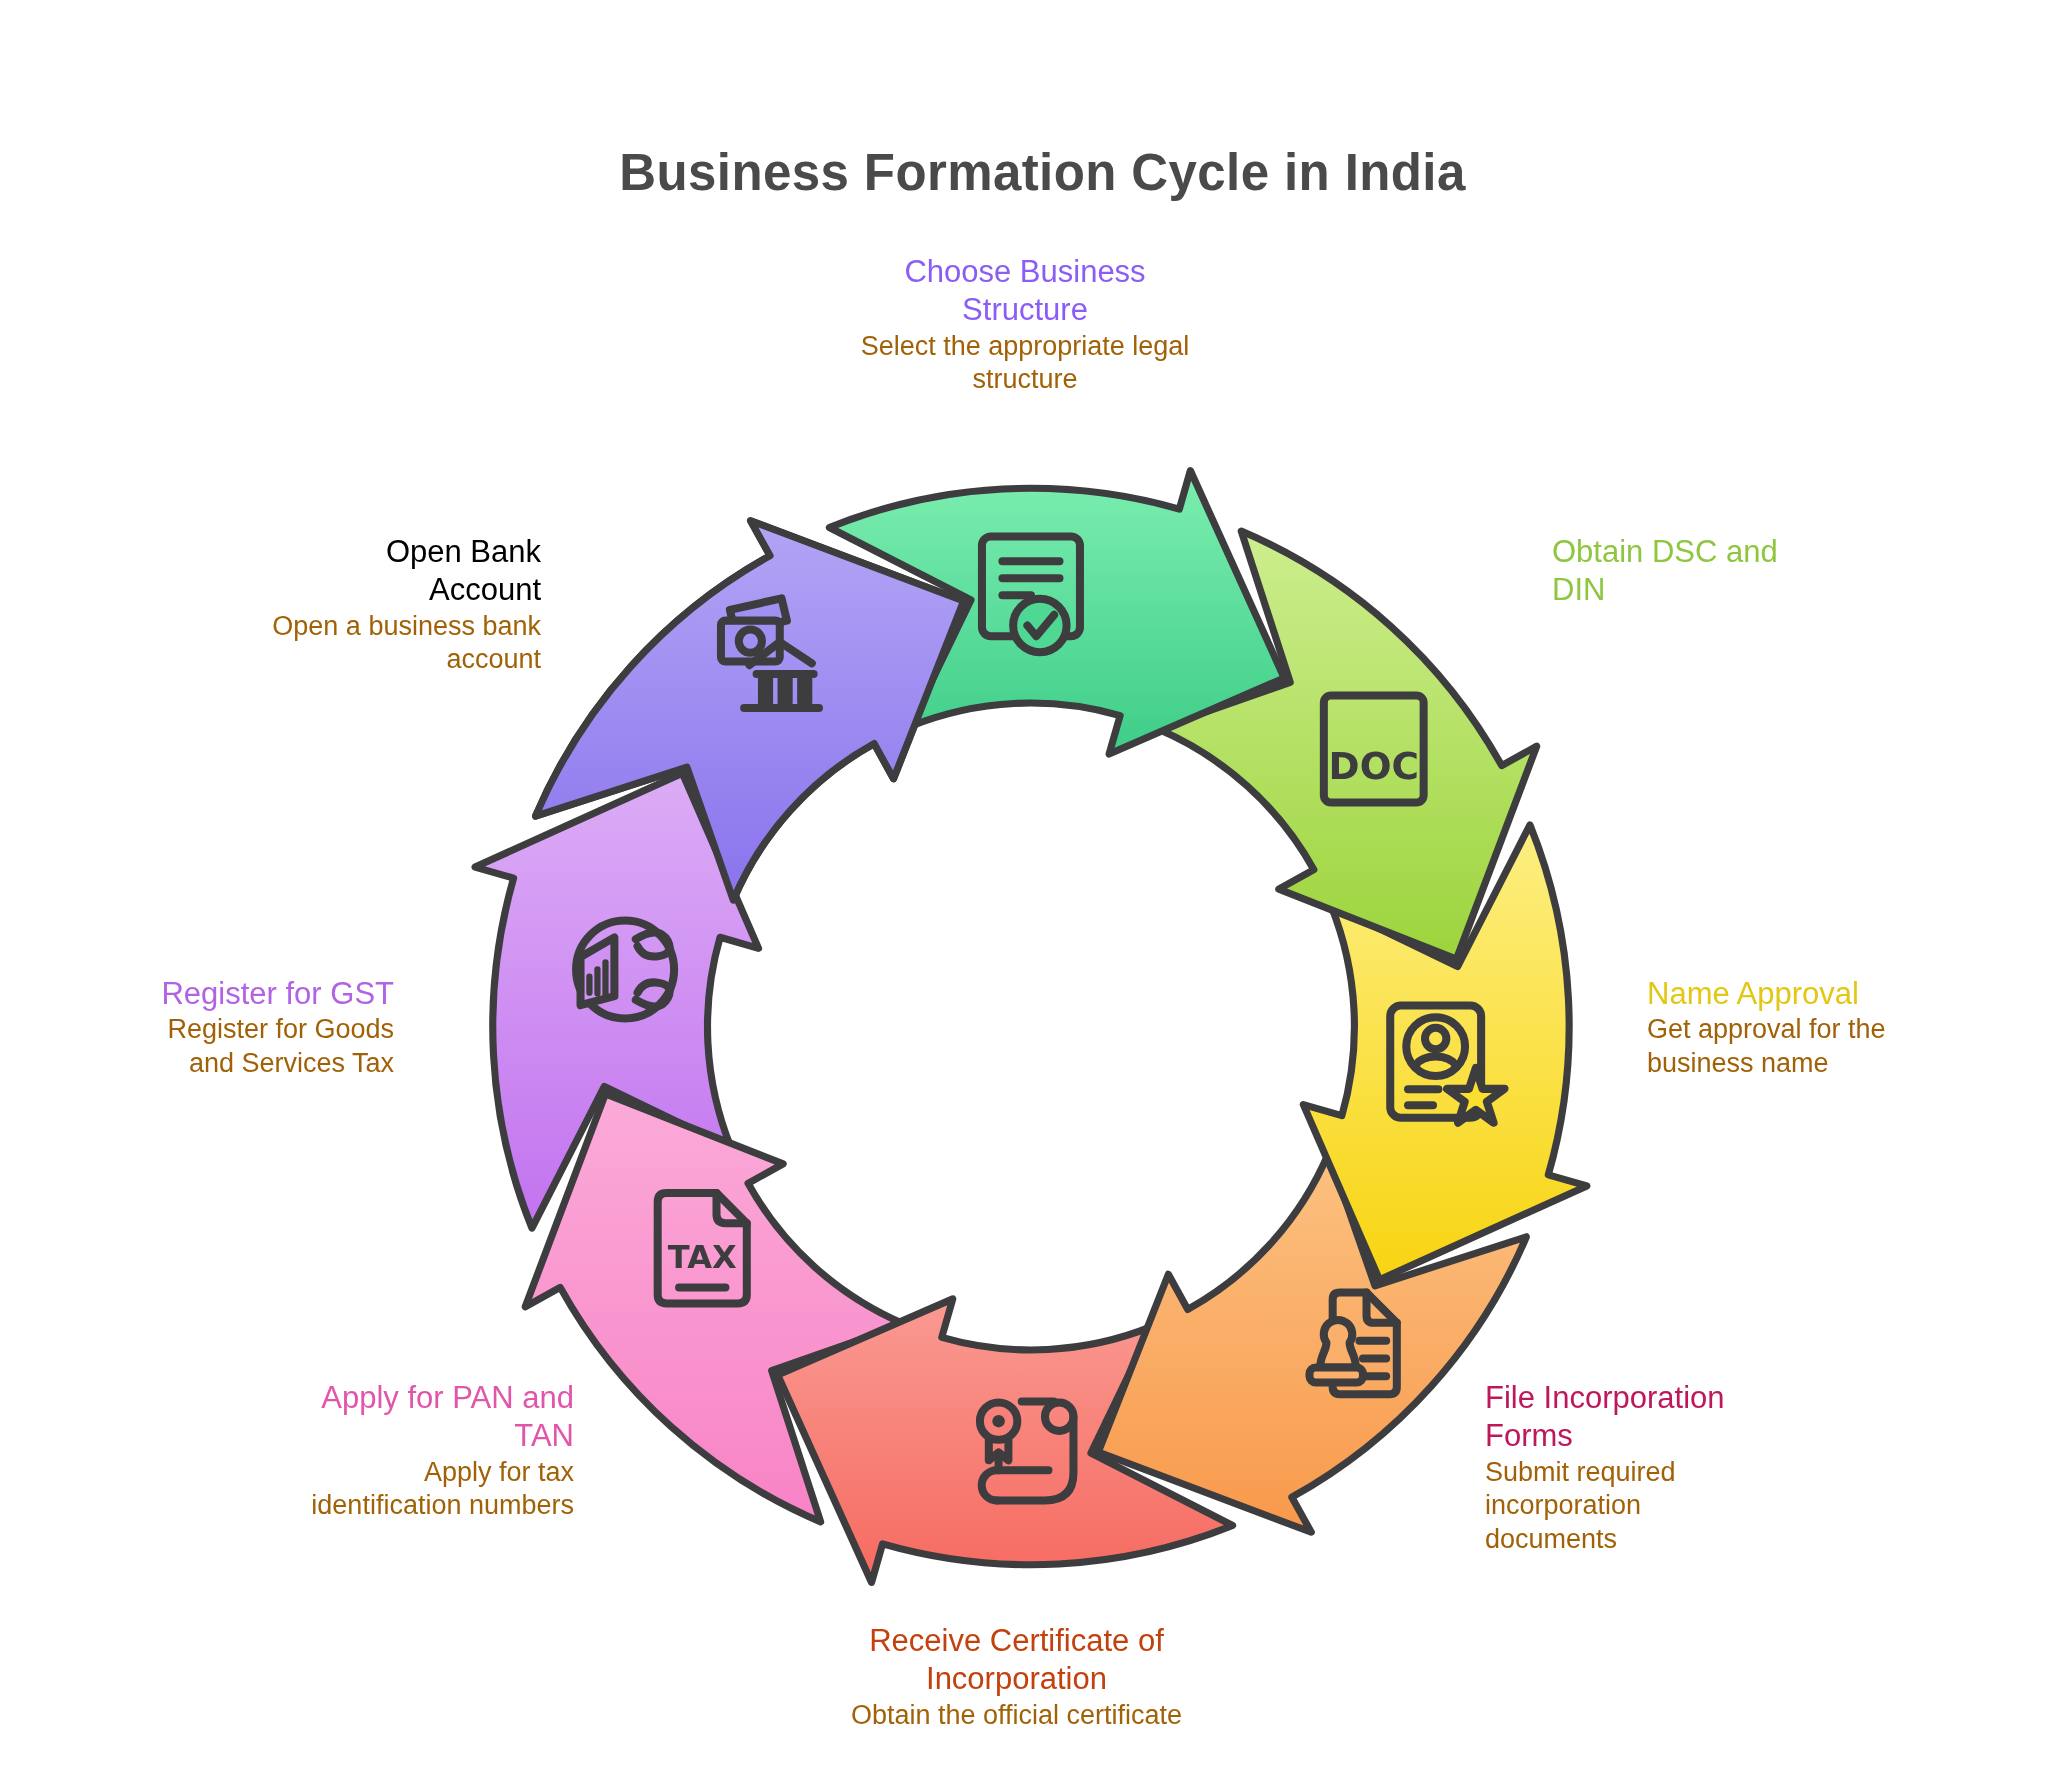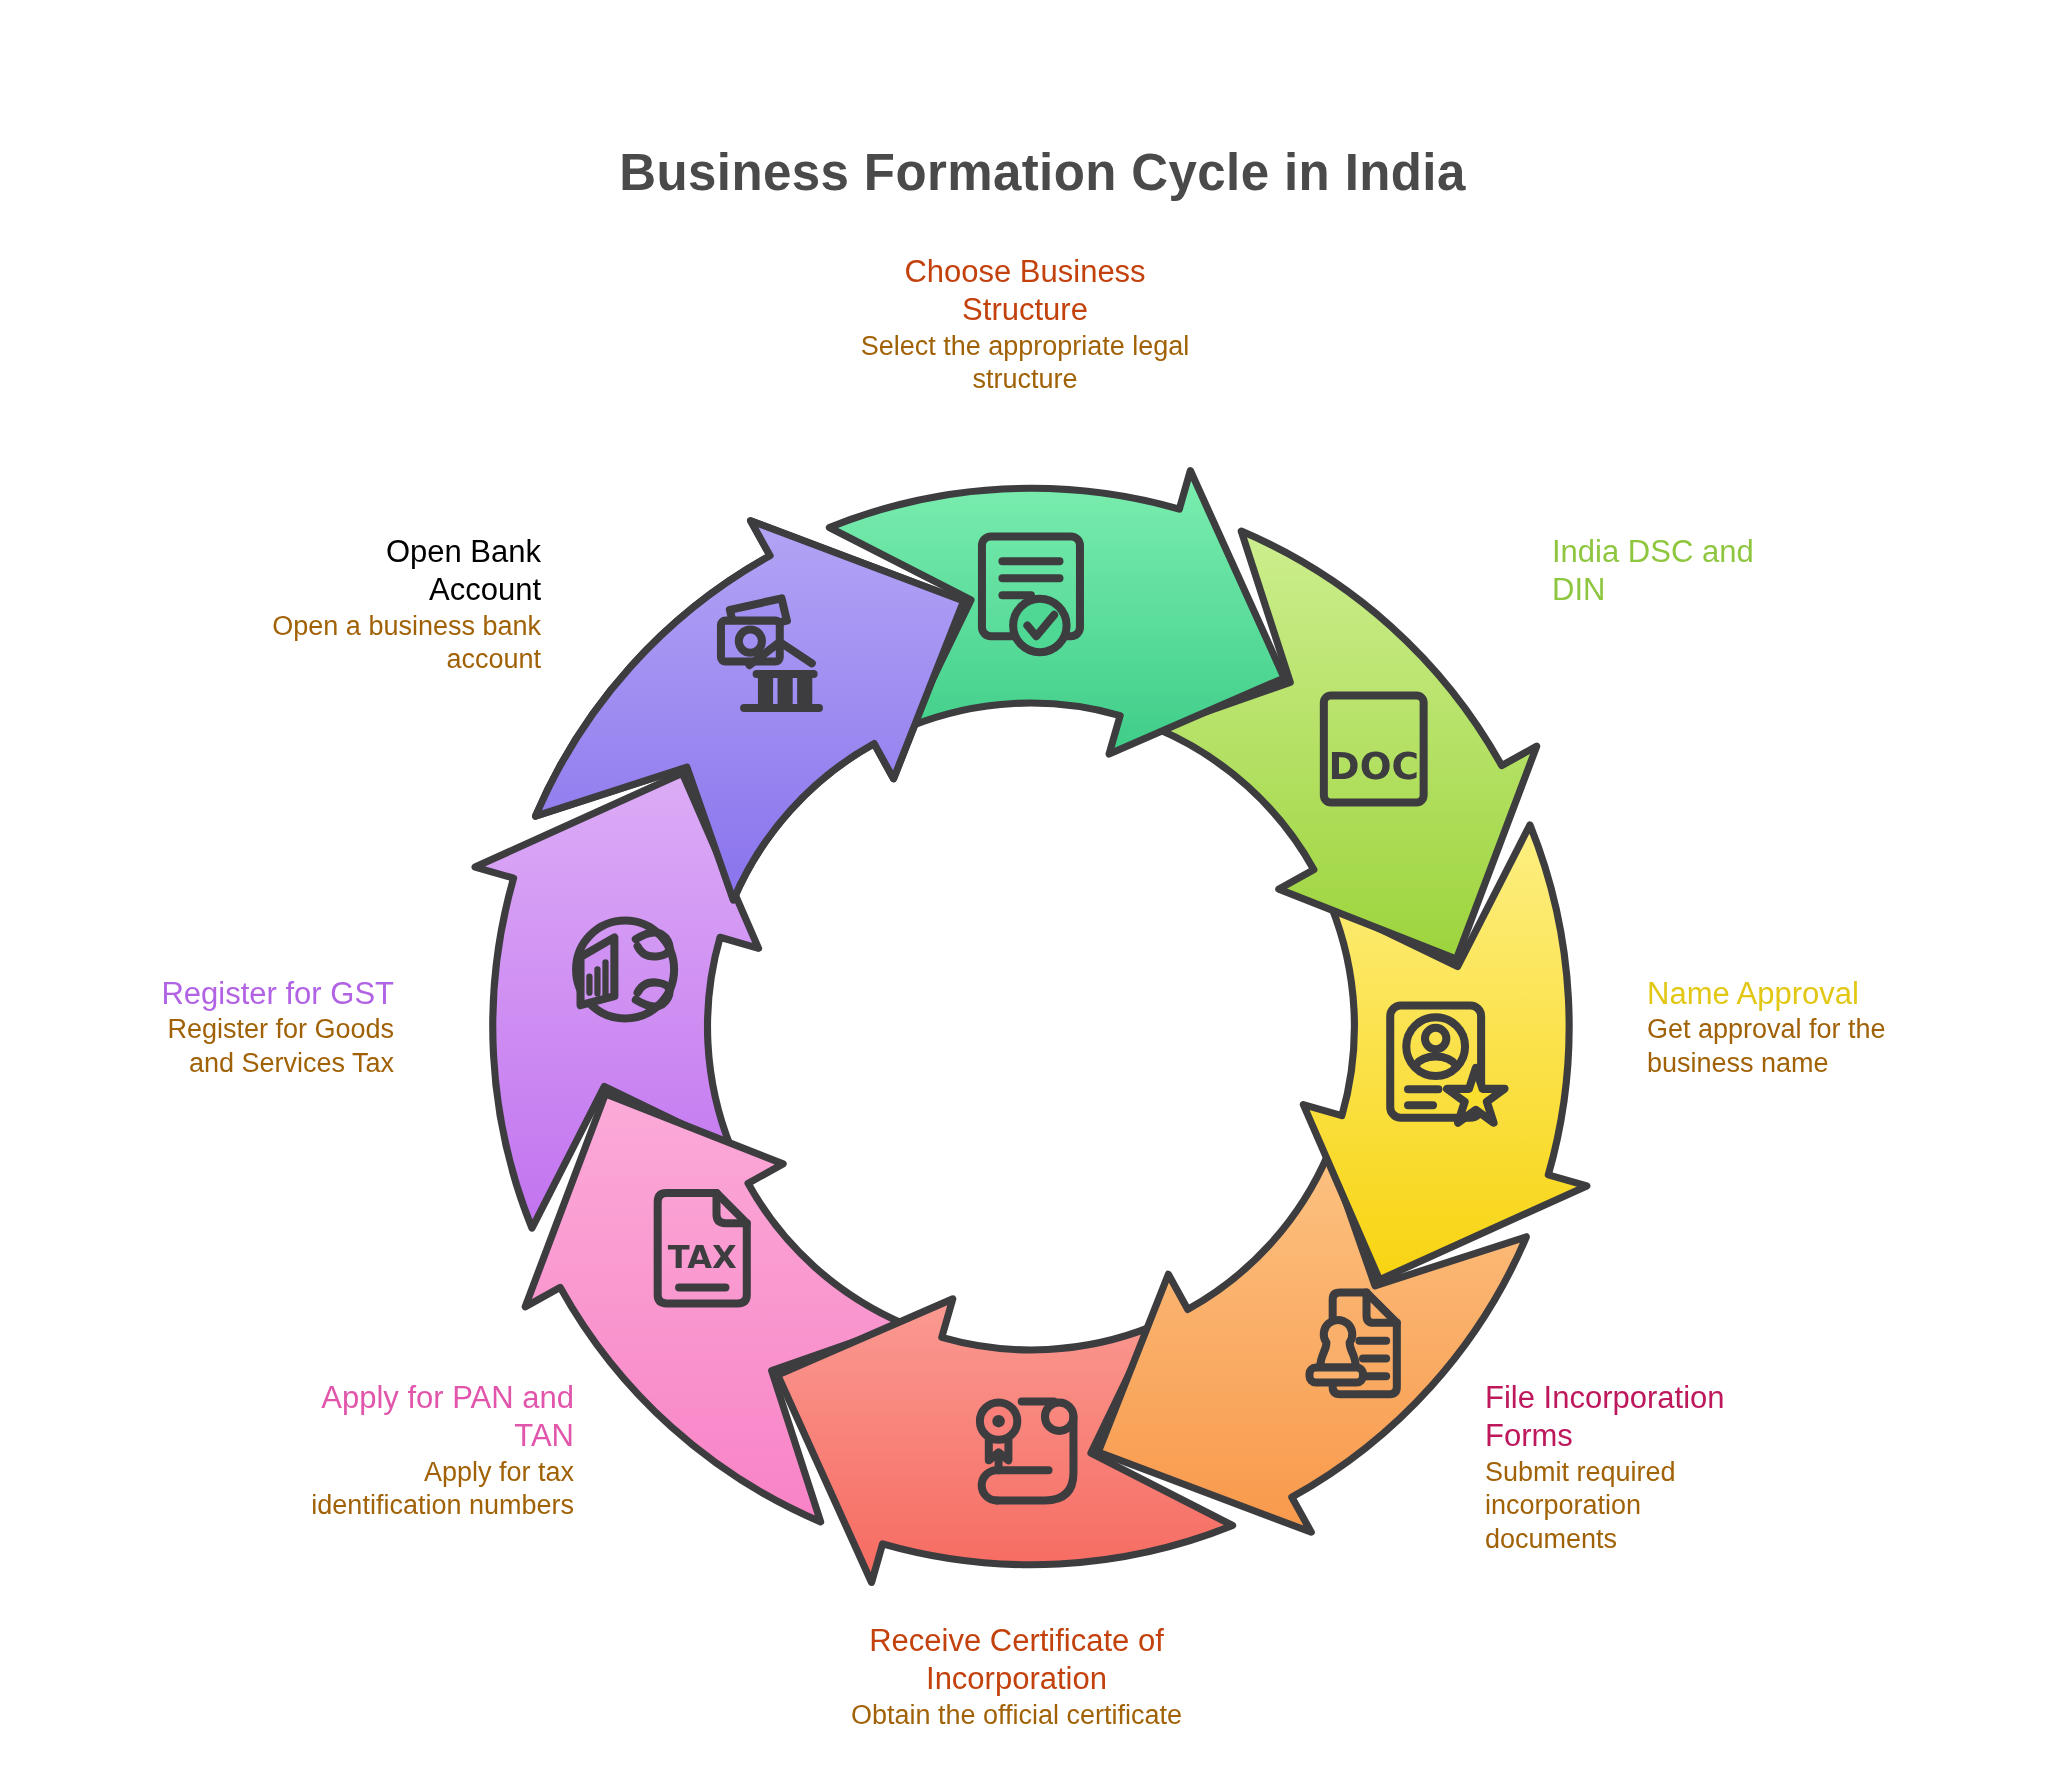--- a/index.html
+++ b/index.html
@@ -140,25 +140,25 @@
       <circle cx="-31" cy="-27" r="13"></circle>
       <path d="M-32 0 L2 -26 L38 -2"></path>
       <path d="M-24 10 H-4 M-18 10 V42 M-10 10 V42"></path>
       <path d="M-2 10 H18 M4 10 V42 M12 10 V42"></path>
       <path d="M20 10 H40 M26 10 V42 M34 10 V42"></path>
       <path d="M-38 48 H46"></path>
       </g>
     </svg></div>
 
 <div class="step-label pos-1 align-c">
-  <span class="step-title" style="color: #c2410c;">Choose Business Structure</span>
+  <span class="step-title" style="color: #8b5cf6;">Choose Business Structure</span>
   <span class="step-desc">Select the appropriate legal structure</span>
 </div>
 <div class="step-label pos-2 align-l">
-  <span class="step-title" style="color: rgb(142, 198, 63);">India DSC and DIN</span>
+  <span class="step-title" style="color: rgb(142, 198, 63);">Obtain DSC and DIN</span>
 </div>
 <div class="step-label pos-3 align-l">
   <span class="step-title" style="color: rgb(226, 199, 20);">Name Approval</span>
   <span class="step-desc">Get approval for the business name</span>
 </div>
 <div class="step-label pos-4 align-l">
   <span class="step-title" style="color: #be185d;">File Incorporation Forms</span>
   <span class="step-desc">Submit required incorporation documents</span>
 </div>
 <div class="step-label pos-5 align-c">

